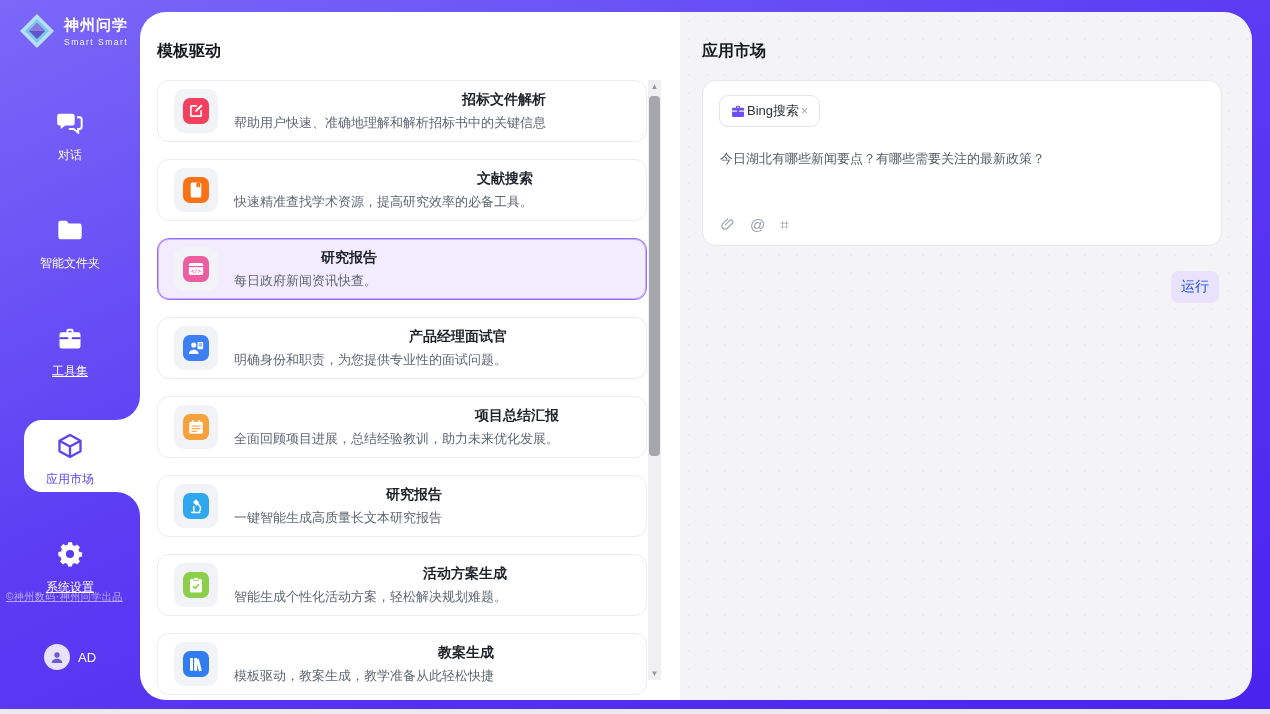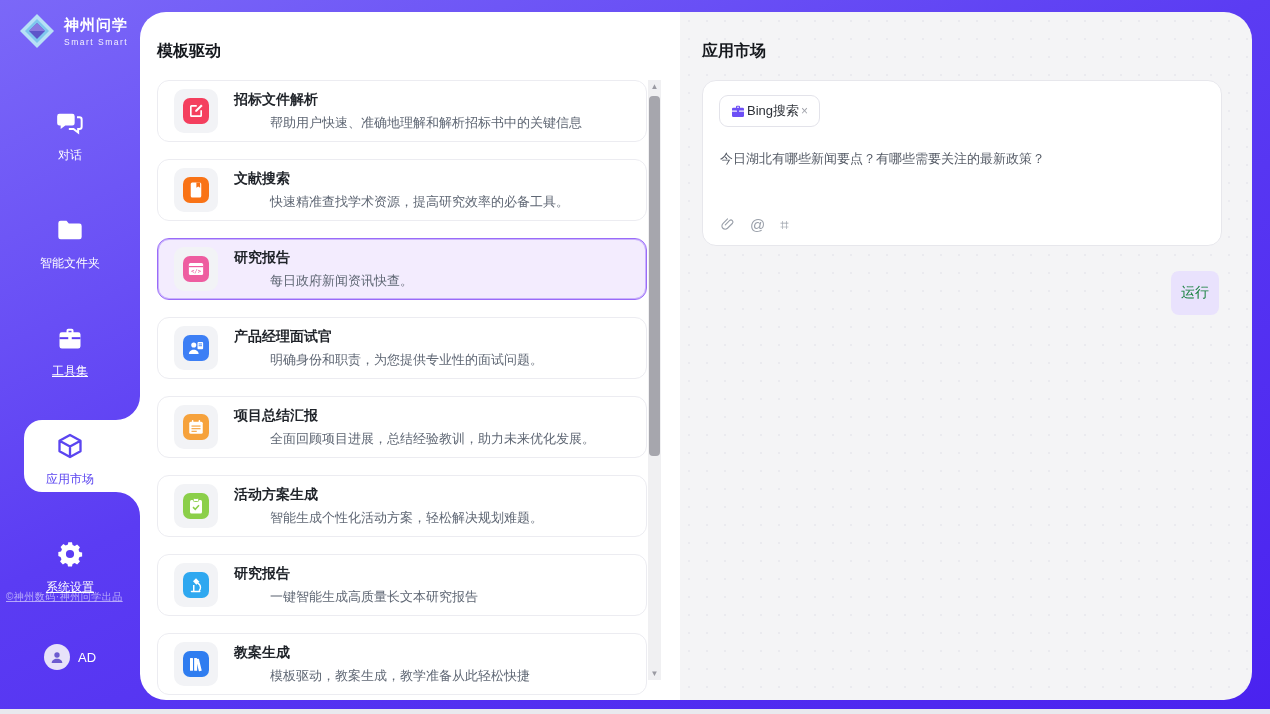--- a/index.html
+++ b/index.html
@@ -22,30 +22,30 @@
   .active-bump { position:absolute; left:24px; top:396px; width:116px; height:120px; z-index:1; }
   .sb-user { position:absolute; left:0; top:644px; width:140px; display:flex; align-items:center; justify-content:center; gap:8px; }
   .sb-avatar { width:26px; height:26px; border-radius:50%; background:#e7e2f9; display:flex; align-items:center; justify-content:center; }
   .sb-user-name { font-size:13px; color:#fff; }
   .sb-footer { position:absolute; left:6px; bottom:16px; width:132px; font-size:10px; color:rgba(255,255,255,.55); letter-spacing:.5px;text-decoration:underline; }
 
   
   .panel-list { position:absolute; left:140px; top:12px; width:540px; height:688px; background:#fff;
     border-radius:26px 0 0 26px; overflow:hidden; }
   .panel-title { position:absolute; left:17px; top:29px; font-size:16px; font-weight:bold; color:#15181d; }
-  .card-list { position:absolute; top:68px; left:17px; width:490px; bottom:0; display:flex; flex-direction:column; gap:17px; overflow:hidden; }
+  .card-list { position:absolute; top:68px; left:17px; width:490px; bottom:0; display:flex; flex-direction:column; gap:17px; overflow:hidden;text-align:right; }
   .app-card { flex:0 0 62px; border:1px solid #ececf1; border-radius:12px; background:#fff;
     display:flex; align-items:center; padding-left:16px; gap:16px; cursor:pointer; }
   .app-card.selected { background:#f3ecfe; border:1px solid #9a6bf9; box-shadow:0 0 0 1px #c9b2fb inset; }
   .tile { width:44px; height:44px; border-radius:10px; background:#f2f3f6; display:flex; align-items:center; justify-content:center; flex-shrink:0; }
   .glyph { width:26px; height:26px; border-radius:7px; display:flex; align-items:center; justify-content:center; }
   .glyph svg { width:18px; height:18px; }
   .card-text { display:flex; flex-direction:column; gap:5px; }
   .card-title { font-size:14px; font-weight:bold; color:#1f2329; }
-  .card-desc { font-size:13px; color:#5f6774;margin-left:36px; }
+  .card-desc { font-size:13px; color:#5f6774; }
 
   
   .vscroll { position:absolute; right:19px; top:68px; bottom:20px; width:13px; background:#f0f0f2; }
   .vs-arrow { position:absolute; left:0; width:13px; height:13px; color:#9a9aa2; font-size:8px; line-height:13px; text-align:center; cursor:pointer; }
   .vs-up { top:0; } .vs-down { bottom:0; }
   .vs-thumb { position:absolute; left:1px; top:16px; width:11px; height:360px; background:#a6a6ad; border-radius:4px; cursor:pointer; }
 
   
   .panel-detail { position:absolute; left:680px; top:12px; width:572px; height:688px; background:#f4f4f6;
     border-radius:0 28px 28px 0; overflow:hidden;
@@ -55,21 +55,21 @@
     border:1px solid #e7e7ec; border-radius:14px; }
   .chip { position:absolute; left:16px; top:14px; height:32px; display:inline-flex; align-items:center; gap:1px;
     padding:0 10px; border:1px solid #e3e3ea; border-radius:9px; background:#fff; cursor:pointer; }
   .chip svg { width:16px; height:16px; }
   .chip-label { font-size:13px; color:#2b2f36; }
   .chip-close { font-size:12px; color:#a0a3ab; cursor:pointer; padding:0 1px; }
   .prompt { position:absolute; left:17px; top:68px; right:16px; font-size:13px; color:#555b66; line-height:1.5; cursor:text; }
   .attach-row { position:absolute; left:17px; bottom:13px; display:flex; align-items:center; gap:15px; color:#9aa0aa; }
   .attach-row .a-icon { font-size:15px; cursor:pointer; line-height:1; }
   .attach-row svg { width:15px; height:15px; display:block; cursor:pointer; }
-  .run-btn { position:absolute; right:33px; top:259px; width:48px; height:44px; background:#e9e2fd; color:#15803d;
+  .run-btn { position:absolute; right:33px; top:259px; width:48px; height:32px; background:#e9e2fd; color:#1d4ed8;
     border:none; border-radius:8px; font-size:14px; font-family:inherit; cursor:pointer; }
 </style>
 </head>
 <body>
 
 <div class="sidebar">
   <div class="logo">
     <svg class="logo-gem" viewBox="0 0 38 38">
       <polygon points="19,2 36,19 19,36 2,19" fill="#b7e0f6"></polygon>
       <polygon points="19,7 31,19 19,31 7,19" fill="#7fc6ee"></polygon>
@@ -230,53 +230,53 @@
       </span>
         </span>
       <span class="card-text">
         <span class="card-title">项目总结汇报</span>
         <span class="card-desc">全面回顾项目进展，总结经验教训，助力未来优化发展。</span>
       </span>
     </div>
 
     <div class="app-card">
       <span class="tile">
-          <span class="glyph" style="background:#8bcf4a">
-        <svg viewBox="0 0 24 24">
-              <rect x="4" y="4" width="16" height="18" rx="2" fill="#fff"></rect>
-              <rect x="8.5" y="2" width="7" height="4" rx="1.4" fill="#fff" stroke="#8bcf4a" stroke-width="1.2"></rect>
-              <path d="M8 13.5l3 3 5-5.5" fill="none" stroke="#8bcf4a" stroke-width="2"></path>
-            </svg>
-      </span>
-        </span>
-      <span class="card-text">
-        <span class="card-title">活动方案生成</span>
-        <span class="card-desc">智能生成个性化活动方案，轻松解决规划难题。</span>
-      </span>
-    </div>
-
-    <div class="app-card">
-      <span class="tile">
           <span class="glyph" style="background:#2fa8f0">
         <svg viewBox="0 0 24 24">
               <path d="M12 3l4.5 4.5-4 4-4.5-4.5z" fill="#fff"></path>
               <path d="M14 9.5c2.5 1 4 3.2 4 5.8 0 1.8-.8 3.4-2 4.5" fill="none" stroke="#fff" stroke-width="1.8"></path>
               <rect x="5" y="19.5" width="13" height="2" rx="1" fill="#fff"></rect>
               <rect x="8" y="12" width="2" height="8" fill="#fff"></rect>
             </svg>
       </span>
         </span>
       <span class="card-text">
         <span class="card-title">研究报告</span>
         <span class="card-desc">一键智能生成高质量长文本研究报告</span>
       </span>
     </div>
 
     <div class="app-card">
       <span class="tile">
+          <span class="glyph" style="background:#8bcf4a">
+        <svg viewBox="0 0 24 24">
+              <rect x="4" y="4" width="16" height="18" rx="2" fill="#fff"></rect>
+              <rect x="8.5" y="2" width="7" height="4" rx="1.4" fill="#fff" stroke="#8bcf4a" stroke-width="1.2"></rect>
+              <path d="M8 13.5l3 3 5-5.5" fill="none" stroke="#8bcf4a" stroke-width="2"></path>
+            </svg>
+      </span>
+        </span>
+      <span class="card-text">
+        <span class="card-title">活动方案生成</span>
+        <span class="card-desc">智能生成个性化活动方案，轻松解决规划难题。</span>
+      </span>
+    </div>
+
+    <div class="app-card">
+      <span class="tile">
           <span class="glyph" style="background:#2f7df0">
         <svg viewBox="0 0 24 24">
               <rect x="4" y="4" width="4" height="17" rx="0.8" fill="#fff"></rect>
               <rect x="9.5" y="4" width="4" height="17" rx="0.8" fill="#fff"></rect>
               <rect x="13.8" y="5.2" width="4" height="16.5" rx="0.8" fill="#fff" transform="rotate(-14 15.8 13.4)"></rect>
             </svg>
       </span>
         </span>
       <span class="card-text">
         <span class="card-title">教案生成</span>

